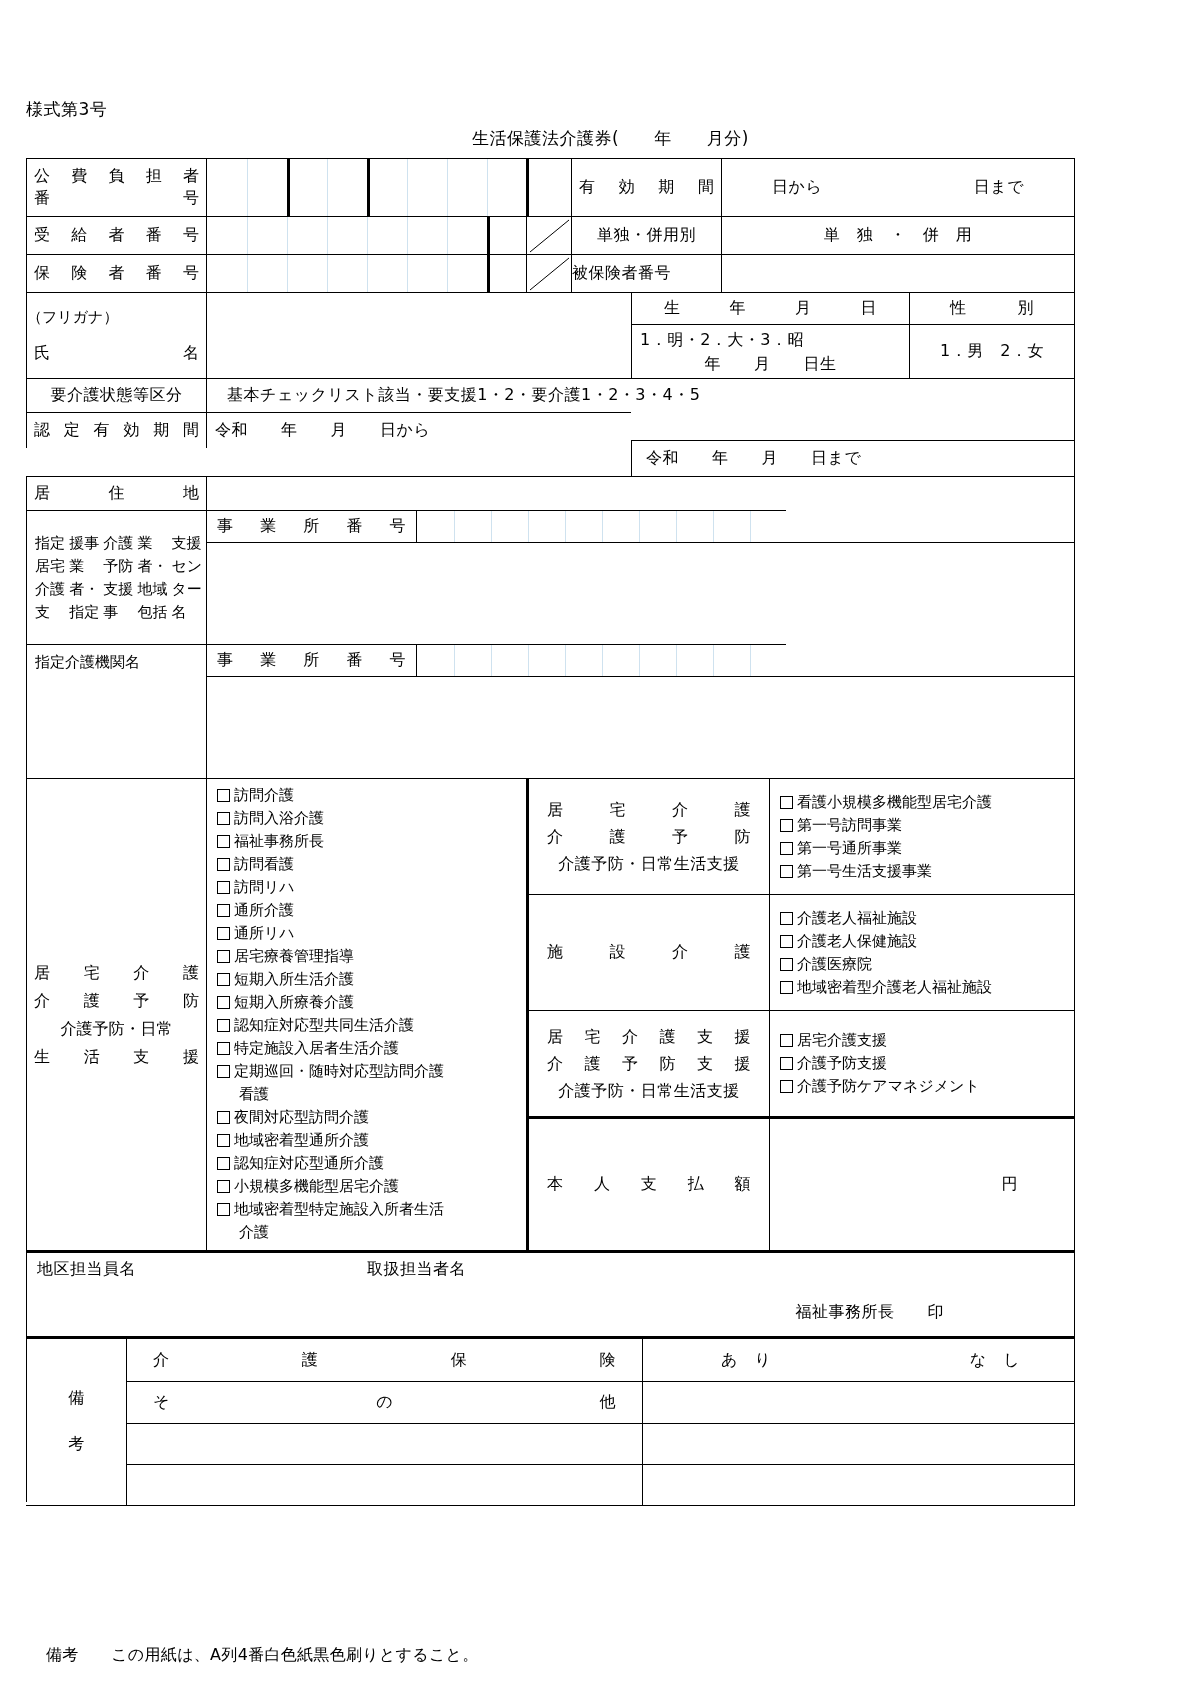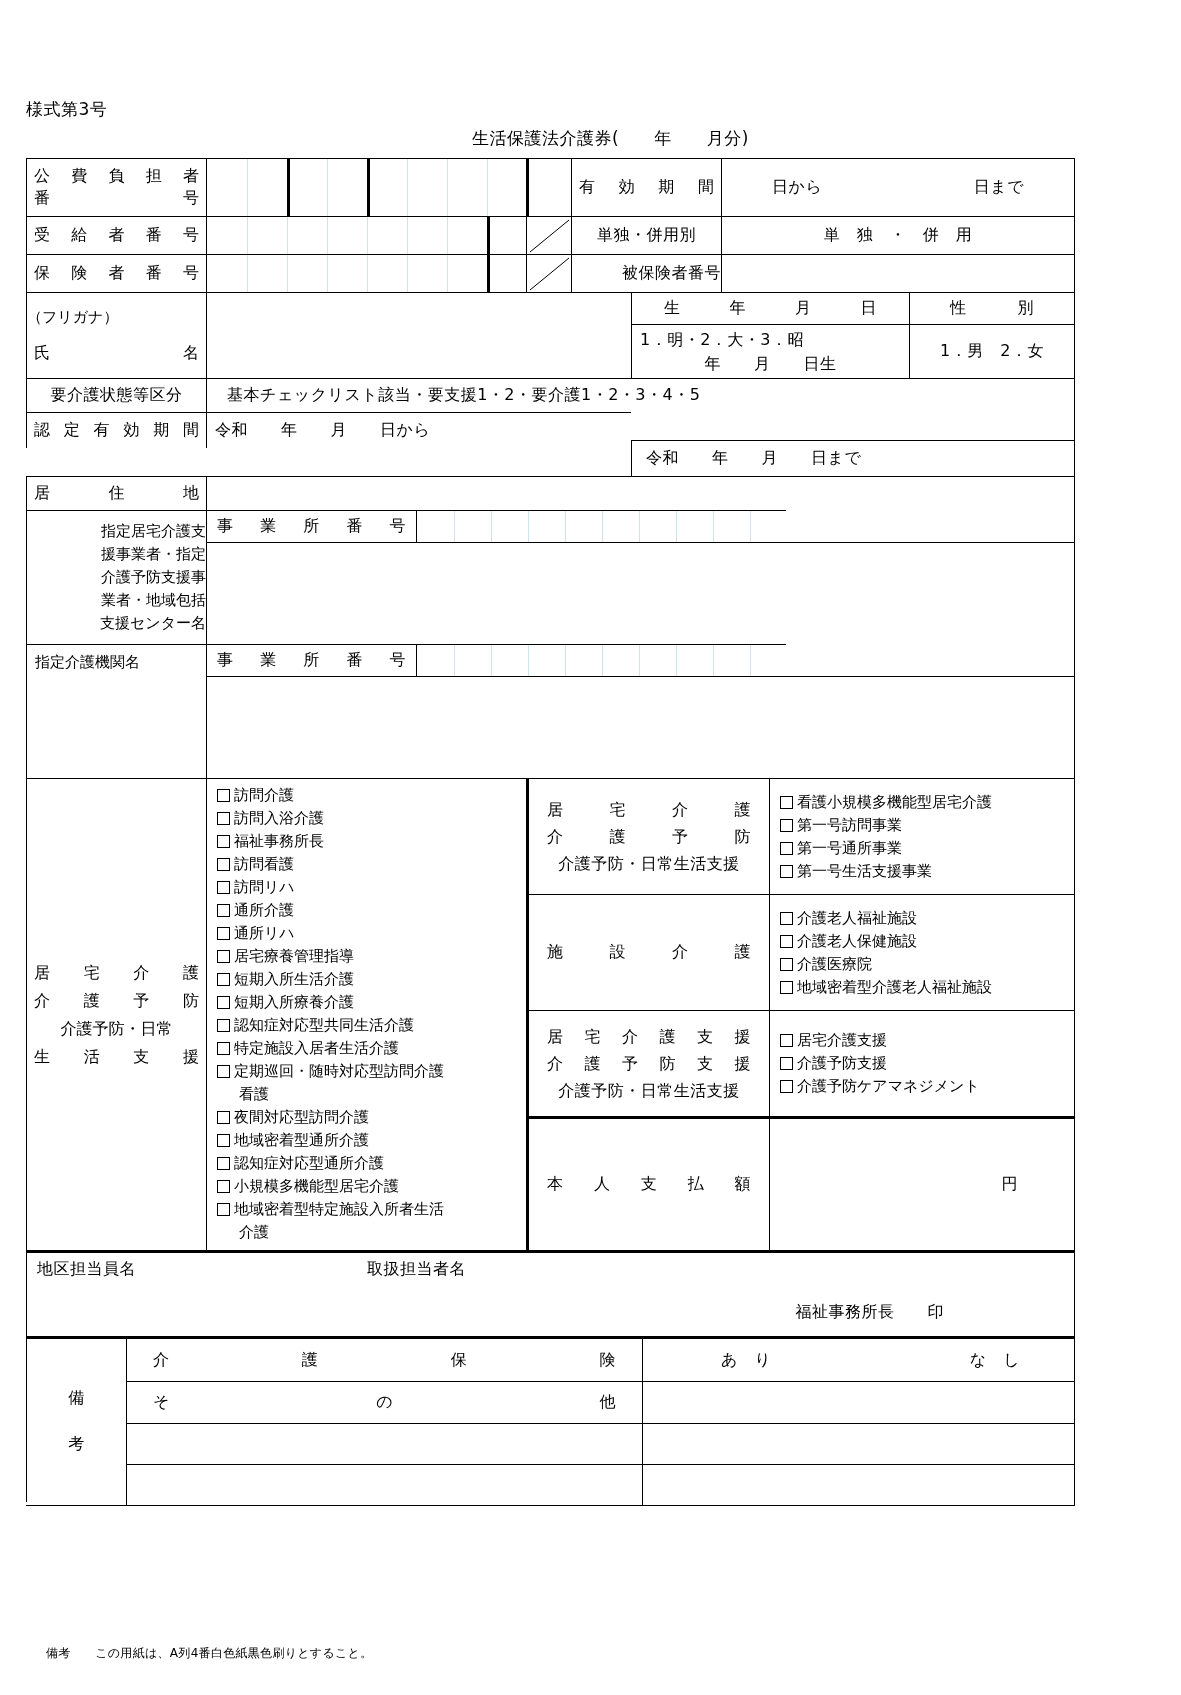--- a/index.html
+++ b/index.html
@@ -48,21 +48,21 @@
   .ftxt{font-size:16px;letter-spacing:.5px;}
 
   
   .cb{display:inline-block;width:11px;height:11px;border:1px solid #000;
       margin-right:4px;vertical-align:-1px;background:#fff;flex:none;}
   .cbline{display:flex;align-items:flex-start;font-size:15px;line-height:23px;white-space:nowrap;}
   .cbline .cb{margin-top:5px;}
   .cont{padding-left:22px;font-size:15px;line-height:23px;}
 
   
-  #bottom-note{position:absolute;left:46px;top:1645px;font-size:12px;letter-spacing:.3px;}
+  #bottom-note{position:absolute;left:46px;top:1645px;font-size:16px;letter-spacing:.3px;}
 </style>
 </head>
 <body>
 
 <div class="page">
 
   <div id="form-no">様式第3号</div>
   <div id="doc-title">
     <span class="t">生活保護法介護券(　　年　　月分)</span>
   </div>
@@ -160,21 +160,21 @@
         <div class="vline" style="left:160px;"></div>
         <div class="vline" style="left:200px;"></div>
         <div class="vline" style="left:240px;"></div>
         <div class="vline thick" style="left:280px;"></div>
       </div>
       <div class="numgrid" style="width:45px;flex:none;height:38px;">
         <svg class="diag" width="45" height="38" viewBox="0 0 45 38">
           <line x1="3" y1="35" x2="42" y2="3" stroke="#000" stroke-width="1"></line>
         </svg>
       </div>
-      <div class="lab" style="width:150px;min-width:150px;height:38px;justify-content:flex-end;">
+      <div class="lab" style="width:150px;min-width:150px;height:38px;justify-content:flex-start;">
         <span class="ftxt">被保険者番号</span>
       </div>
       <div class="cell" style="flex:1;height:38px;"></div>
     </div>
 
     <div class="row">
       <div class="lab" style="height:86px;flex-direction:column;justify-content:center;align-items:stretch;">
         <div style="text-align:left;font-size:15px;margin-bottom:16px;">（フリガナ）</div>
         <div class="spread-label">
           <span>氏</span>
@@ -245,21 +245,21 @@
         <div class="spread-label">
           <span>居</span>
             <span>住</span>
             <span>地</span>
         </div>
       </div>
       <div class="cell" style="flex:1;height:34px;"></div>
     </div>
 
     <div class="row">
-      <div class="lab" style="height:134px;flex-direction:column;justify-content:center;align-items:flex-end;padding-left:8px;font-size:15px;line-height:23px;">
+      <div class="lab" style="height:134px;flex-direction:row;justify-content:center;align-items:center;padding-left:8px;font-size:15px;line-height:23px;">
         <div>指定居宅介護支</div>
         <div>援事業者・指定</div>
         <div>介護予防支援事</div>
         <div>業者・地域包括</div>
         <div>支援センター名</div>
       </div>
       <div style="flex:1;box-sizing:border-box;">
         <div class="row">
           <div class="cell" style="width:210px;flex:none;height:32px;">
             <div class="spread-label ftxt" style="padding:0 6px;">

